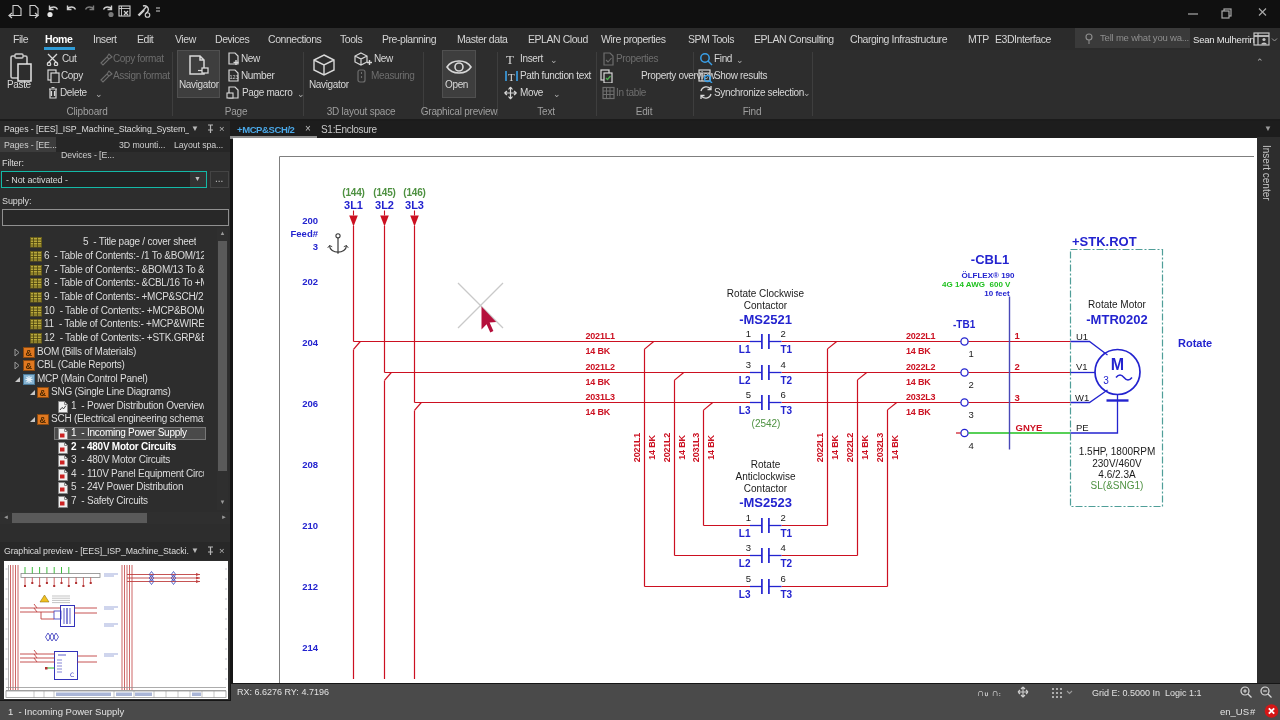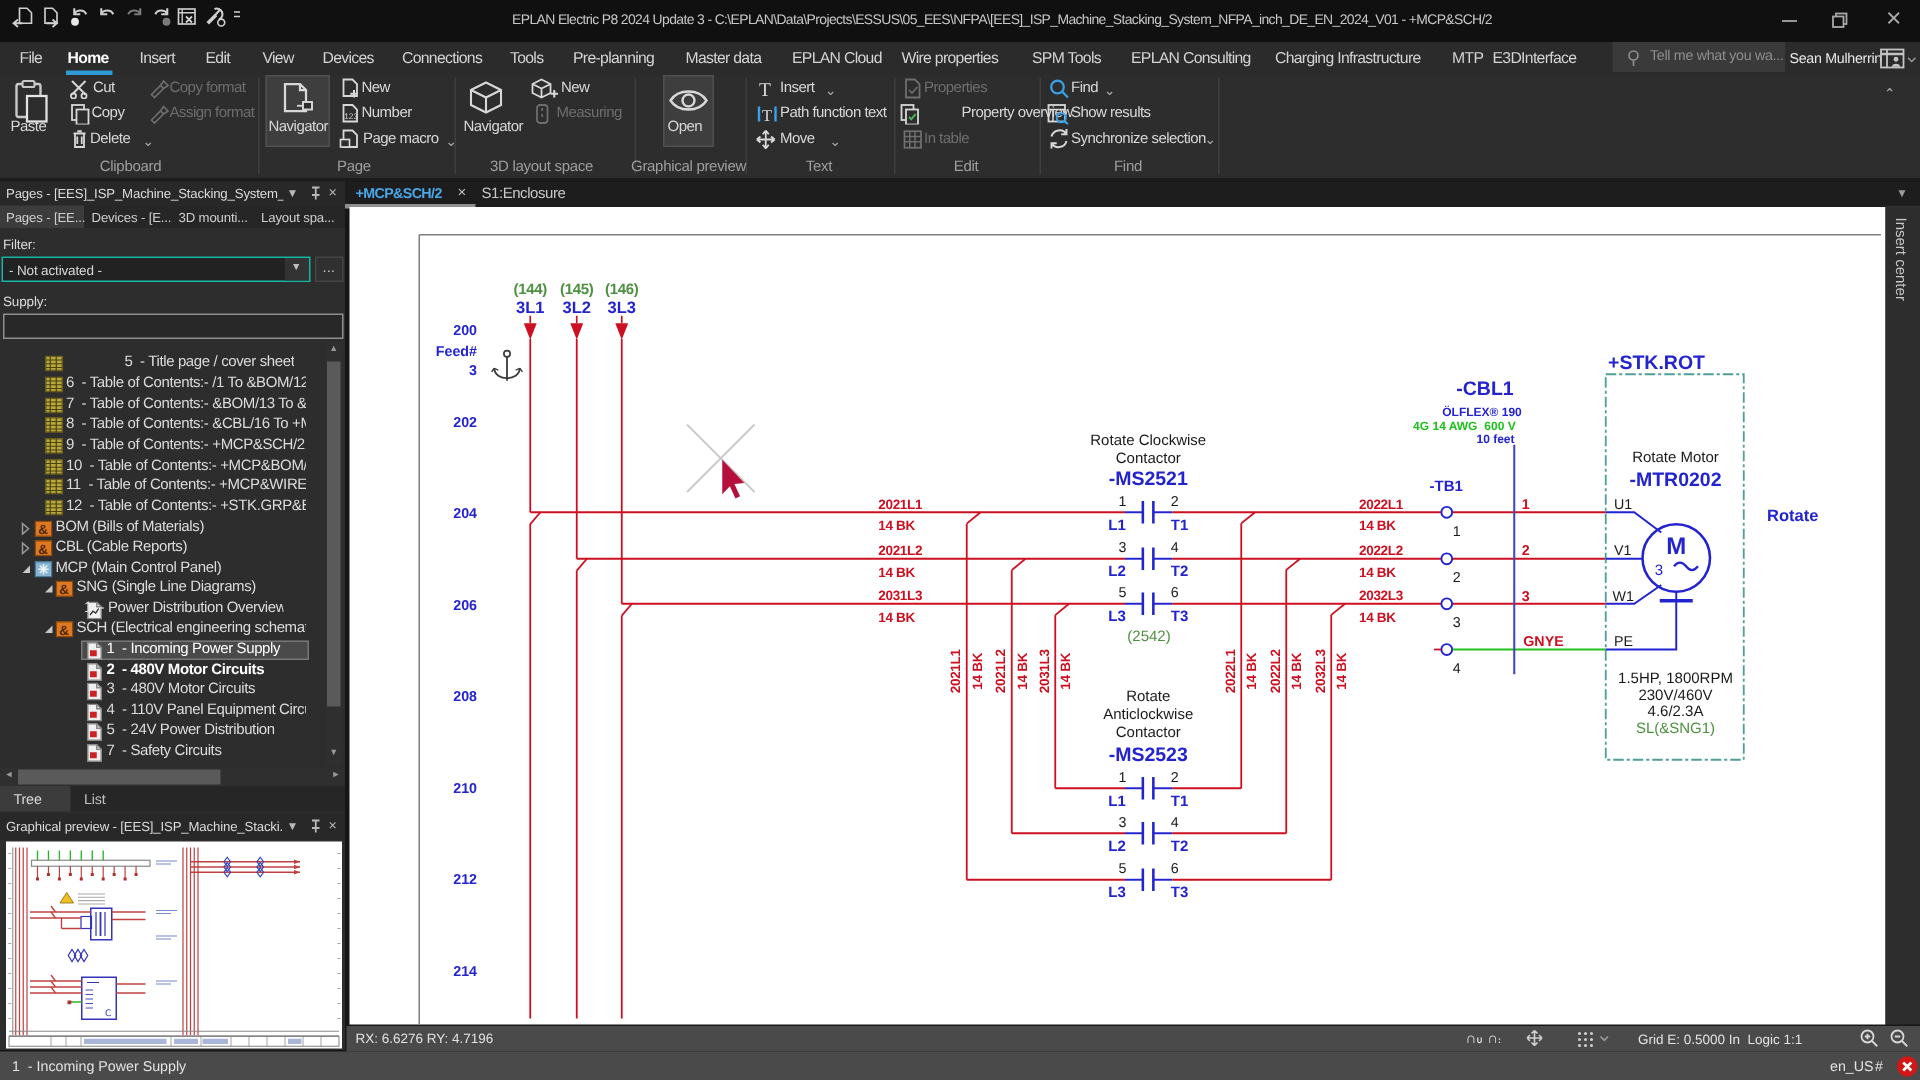--- a/index.html
+++ b/index.html
@@ -33,21 +33,20 @@
 
 #statusbar { left:231px; top:684px; width:1150px; height:17px; background:#4a4a4a; }
 #bottombar { left:0; top:701px; width:1280px; height:19px; background:#4a4a4a; }
 .sb-text { position:absolute; font-size:9px; color:#e2e2e2; white-space:nowrap; }
 svg { position:absolute; left:0; top:0; }
 </style>
 </head>
 <body>
 <div id="app">
   <div id="titlebar" class="abs">
-    <div id="title-text" class="abs">EPLAN Electric P8 2024 Update 3 - C:\EPLAN\Data\Projects\ESSUS\05_EES\NFPA\[EES]_ISP_Machine_Stacking_System_NFPA_inch_DE_EN_2024_V01 - +MCP&amp;SCH/2</div>
     <svg width="200" height="28" style="left:0;top:0">
       <g stroke="#cfcfcf" stroke-width="1.1" fill="none">
         <path d="M13 5.5 h5 l3 3 v7 h-8 z"></path>
           <path d="M12 13 l-3 2.5 l3 2.5 M9 15.5 h6" stroke-width="1.2"></path>
         <path d="M30 5.5 h5 l3 3 v7 h-8 z"></path>
           <path d="M35 13 l3 2.5 l-3 2.5 M31 15.5 h6" stroke-width="1.2"></path>
         <path d="M49.5 9 C51 6.5 56 6 57.5 9.5 M49.5 5.5 v4 h4" stroke-width="1.4"></path>
         <circle cx="50" cy="14.5" r="2.6" fill="#e8e8e8" stroke="none"></circle>
         <path d="M67.5 9 C69 6.5 74 6 75.5 9.5 M67.5 5.5 v4 h4" stroke-width="1.4"></path>
         <path d="M93.5 9 C92 6.5 87 6 85.5 9.5 M93.5 5.5 v4 h-4" stroke-width="1.4" stroke="#7a7a7a"></path>
@@ -265,21 +264,21 @@
     <div class="lp-text" style="left:4px;top:3px;font-size:8.8px;max-width:185px;overflow:hidden;">Pages - [EES]_ISP_Machine_Stacking_System_...</div>
     <div class="lp-text" style="left:191px;top:3px;font-size:8px;color:#b8b8b8;">▼</div>
     <svg width="12" height="12" style="left:205px;top:2px;">
           <path d="M3 2 h5 M5.5 2 v5 M3 7 h5 M5.5 7 v3" stroke="#b8b8b8" stroke-width="1.2" fill="none"></path>
         </svg>
     <div class="lp-text" style="left:219px;top:2px;color:#b8b8b8;">×</div>
     </div>
     <div class="abs" style="left:0;top:16px;width:230px;height:15px;background:#262626;">
     <div class="abs" style="left:0;top:0;width:56px;height:15px;background:#3c3c3c;"></div>
     <div class="lp-text" style="left:4px;top:3px;font-size:8.8px;color:#cfcfcf;">Pages - [EE...</div>
-    <div class="lp-text" style="left:61px;top:3px;font-size:8.8px;color:#cfcfcf;">Devices - [E...</div>
+    <div class="lp-text" style="left:61px;top:13px;font-size:8.8px;color:#cfcfcf;">Devices - [E...</div>
     <div class="lp-text" style="left:119px;top:3px;font-size:8.8px;color:#cfcfcf;">3D mounti...</div>
     <div class="lp-text" style="left:174px;top:3px;font-size:8.8px;color:#cfcfcf;">Layout spa...</div>
     </div>
     <div class="lp-text" style="left:2px;top:37px;font-size:9px;">Filter:</div>
     <div class="abs" style="left:1px;top:50px;width:206px;height:17px;background:#222222;border:1px solid #14b8a6;">
     <div class="lp-text" style="left:4px;top:3px;font-size:9px;color:#d8d8d8;">- Not activated -</div>
     <div class="abs" style="right:0;top:0;width:16px;height:15px;background:#333333;">
           <span style="position:absolute;left:4px;top:3px;font-size:7px;color:#c0c0c0;">▼</span>
         </div>
     </div>
@@ -358,21 +357,21 @@
     <svg width="12" height="11" style="left:37px;top:266.0px;">
         <rect x="0.5" y="0.5" width="11" height="10" fill="#e07820" stroke="#8a4a10"></rect>
         <text x="2.5" y="9" font-size="9" fill="#4a2800" font-family="Liberation Sans" font-weight="bold">&amp;</text>
       </svg>
     <div class="lp-text" style="left:51px;top:265.0px;font-size:10px;letter-spacing:-0.25px;font-weight:normal;color:#dcdcdc;max-width:153px;overflow:hidden;">SNG (Single Line Diagrams)</div>
     <svg width="12" height="12" style="left:57px;top:279.5px;">
         <path d="M1.5 0.5 h6 l3 3 v8 h-9 z" fill="#f0f0f0" stroke="#888"></path>
         <path d="M7.5 0.5 v3 h3" fill="none" stroke="#888"></path>
         <path d="M3 9 l2 -2.5 l1.8 1.2 l2 -3" stroke="#333" stroke-width="0.9" fill="none"></path>
       </svg>
-    <div class="lp-text" style="left:56px;top:278.5px;font-size:10px;letter-spacing:-0.25px;font-weight:normal;color:#dcdcdc;max-width:133px;overflow:hidden;">1&nbsp; - Power Distribution Overview</div>
+    <div class="lp-text" style="left:71px;top:278.5px;font-size:10px;letter-spacing:-0.25px;font-weight:normal;color:#dcdcdc;max-width:133px;overflow:hidden;">1&nbsp; - Power Distribution Overview</div>
     <svg width="9" height="9" style="left:28px;top:294.0px;">
         <path d="M7 2 V7 H2 Z" fill="#c8c8c8"></path>
       </svg>
     <svg width="12" height="11" style="left:37px;top:293.0px;">
         <rect x="0.5" y="0.5" width="11" height="10" fill="#e07820" stroke="#8a4a10"></rect>
         <text x="2.5" y="9" font-size="9" fill="#4a2800" font-family="Liberation Sans" font-weight="bold">&amp;</text>
       </svg>
     <div class="lp-text" style="left:51px;top:292.0px;font-size:10px;letter-spacing:-0.25px;font-weight:normal;color:#dcdcdc;max-width:153px;overflow:hidden;">SCH (Electrical engineering schematic)</div>
     <div class="abs" style="left:54px;top:305.5px;width:152px;height:13.5px;background:#4a4a4a;border:1px solid #777;"></div>
     <svg width="12" height="12" style="left:57px;top:307.0px;">
@@ -417,25 +416,20 @@
         </div>
     <div class="abs" style="left:1px;top:13px;width:9px;height:230px;background:#5a5a5a;"></div>
     <div class="abs" style="left:1px;top:270px;width:9px;height:10px;">
           <span style="position:absolute;left:1.5px;top:1px;font-size:6px;color:#9a9a9a;">▼</span>
         </div>
     </div>
     <div class="abs" style="left:0;top:391px;width:230px;height:12px;background:#2f2f2f;">
     <span style="position:absolute;left:3px;top:2px;font-size:6px;color:#9a9a9a;">◄</span>
     <div class="abs" style="left:12px;top:1px;width:135px;height:10px;background:#5a5a5a;"></div>
     <span style="position:absolute;left:221px;top:2px;font-size:6px;color:#9a9a9a;">►</span>
-    </div>
-    <div class="abs" style="left:0;top:403px;width:230px;height:17px;background:#262626;">
-    <div class="abs" style="left:0;top:0;width:47px;height:17px;background:#3c3c3c;"></div>
-    <div class="lp-text" style="left:9px;top:4px;font-size:9.5px;">Tree</div>
-    <div class="lp-text" style="left:56px;top:4px;font-size:9.5px;color:#c0c0c0;">List</div>
     </div>
     <div class="abs" style="left:0;top:421px;width:230px;height:18px;background:#282828;">
     <div class="lp-text" style="left:4px;top:4px;font-size:8.8px;max-width:185px;overflow:hidden;">Graphical preview - [EES]_ISP_Machine_Stacki...</div>
     <div class="lp-text" style="left:191px;top:4px;font-size:8px;color:#b8b8b8;">▼</div>
     <svg width="12" height="12" style="left:205px;top:3px;">
           <path d="M3 2 h5 M5.5 2 v5 M3 7 h5 M5.5 7 v3" stroke="#b8b8b8" stroke-width="1.2" fill="none"></path>
         </svg>
     <div class="lp-text" style="left:219px;top:3px;color:#b8b8b8;">×</div>
     </div>
     <div class="abs" style="left:4px;top:440px;width:224px;height:138px;background:#ffffff;"></div>

